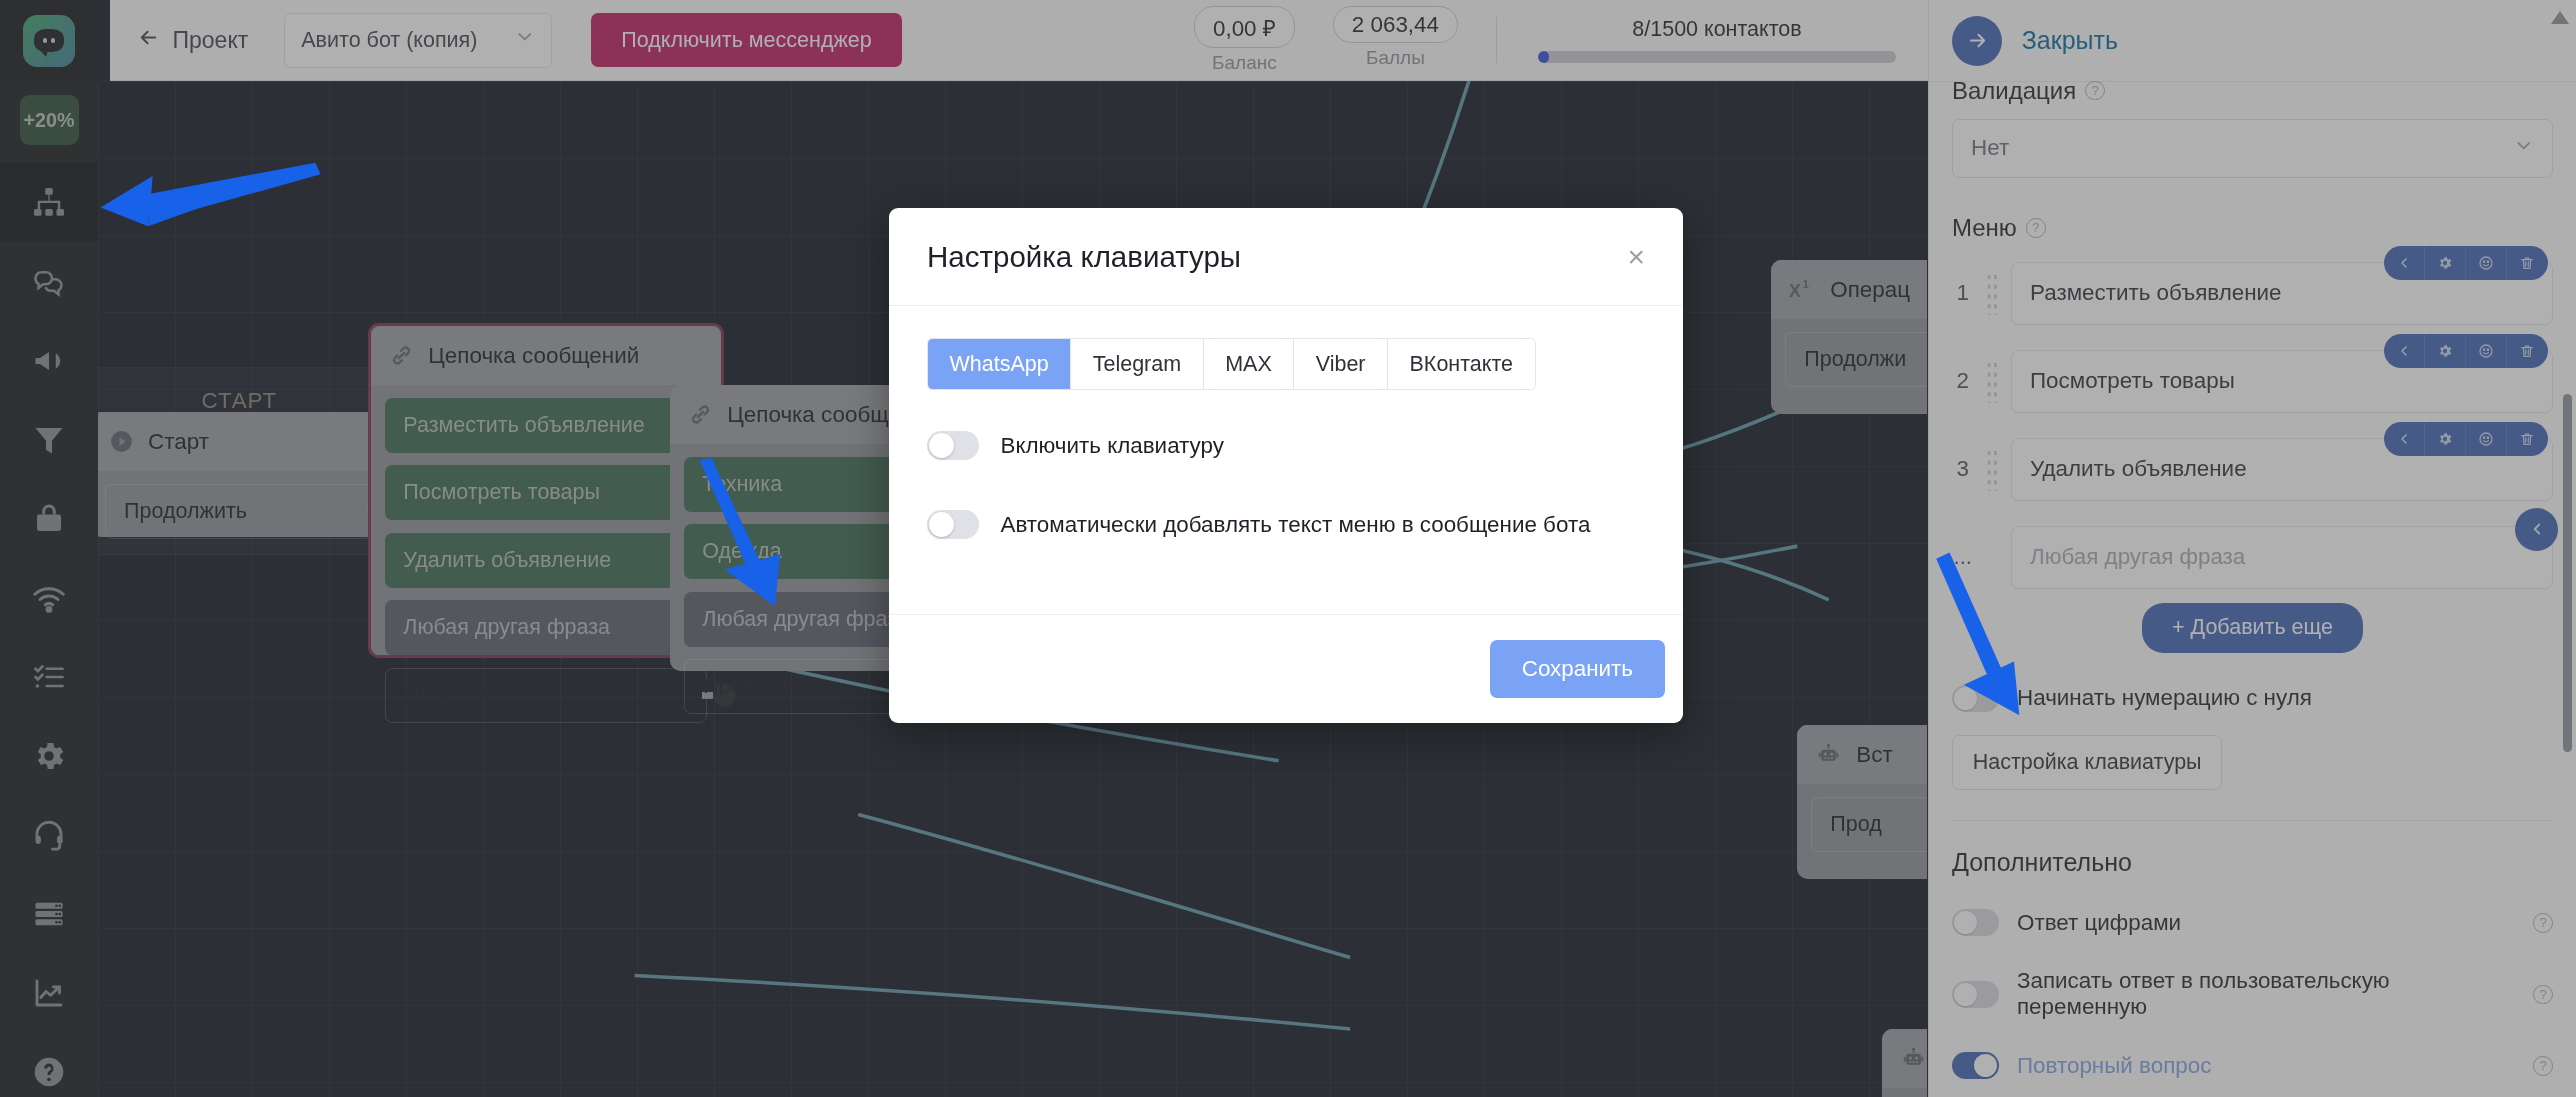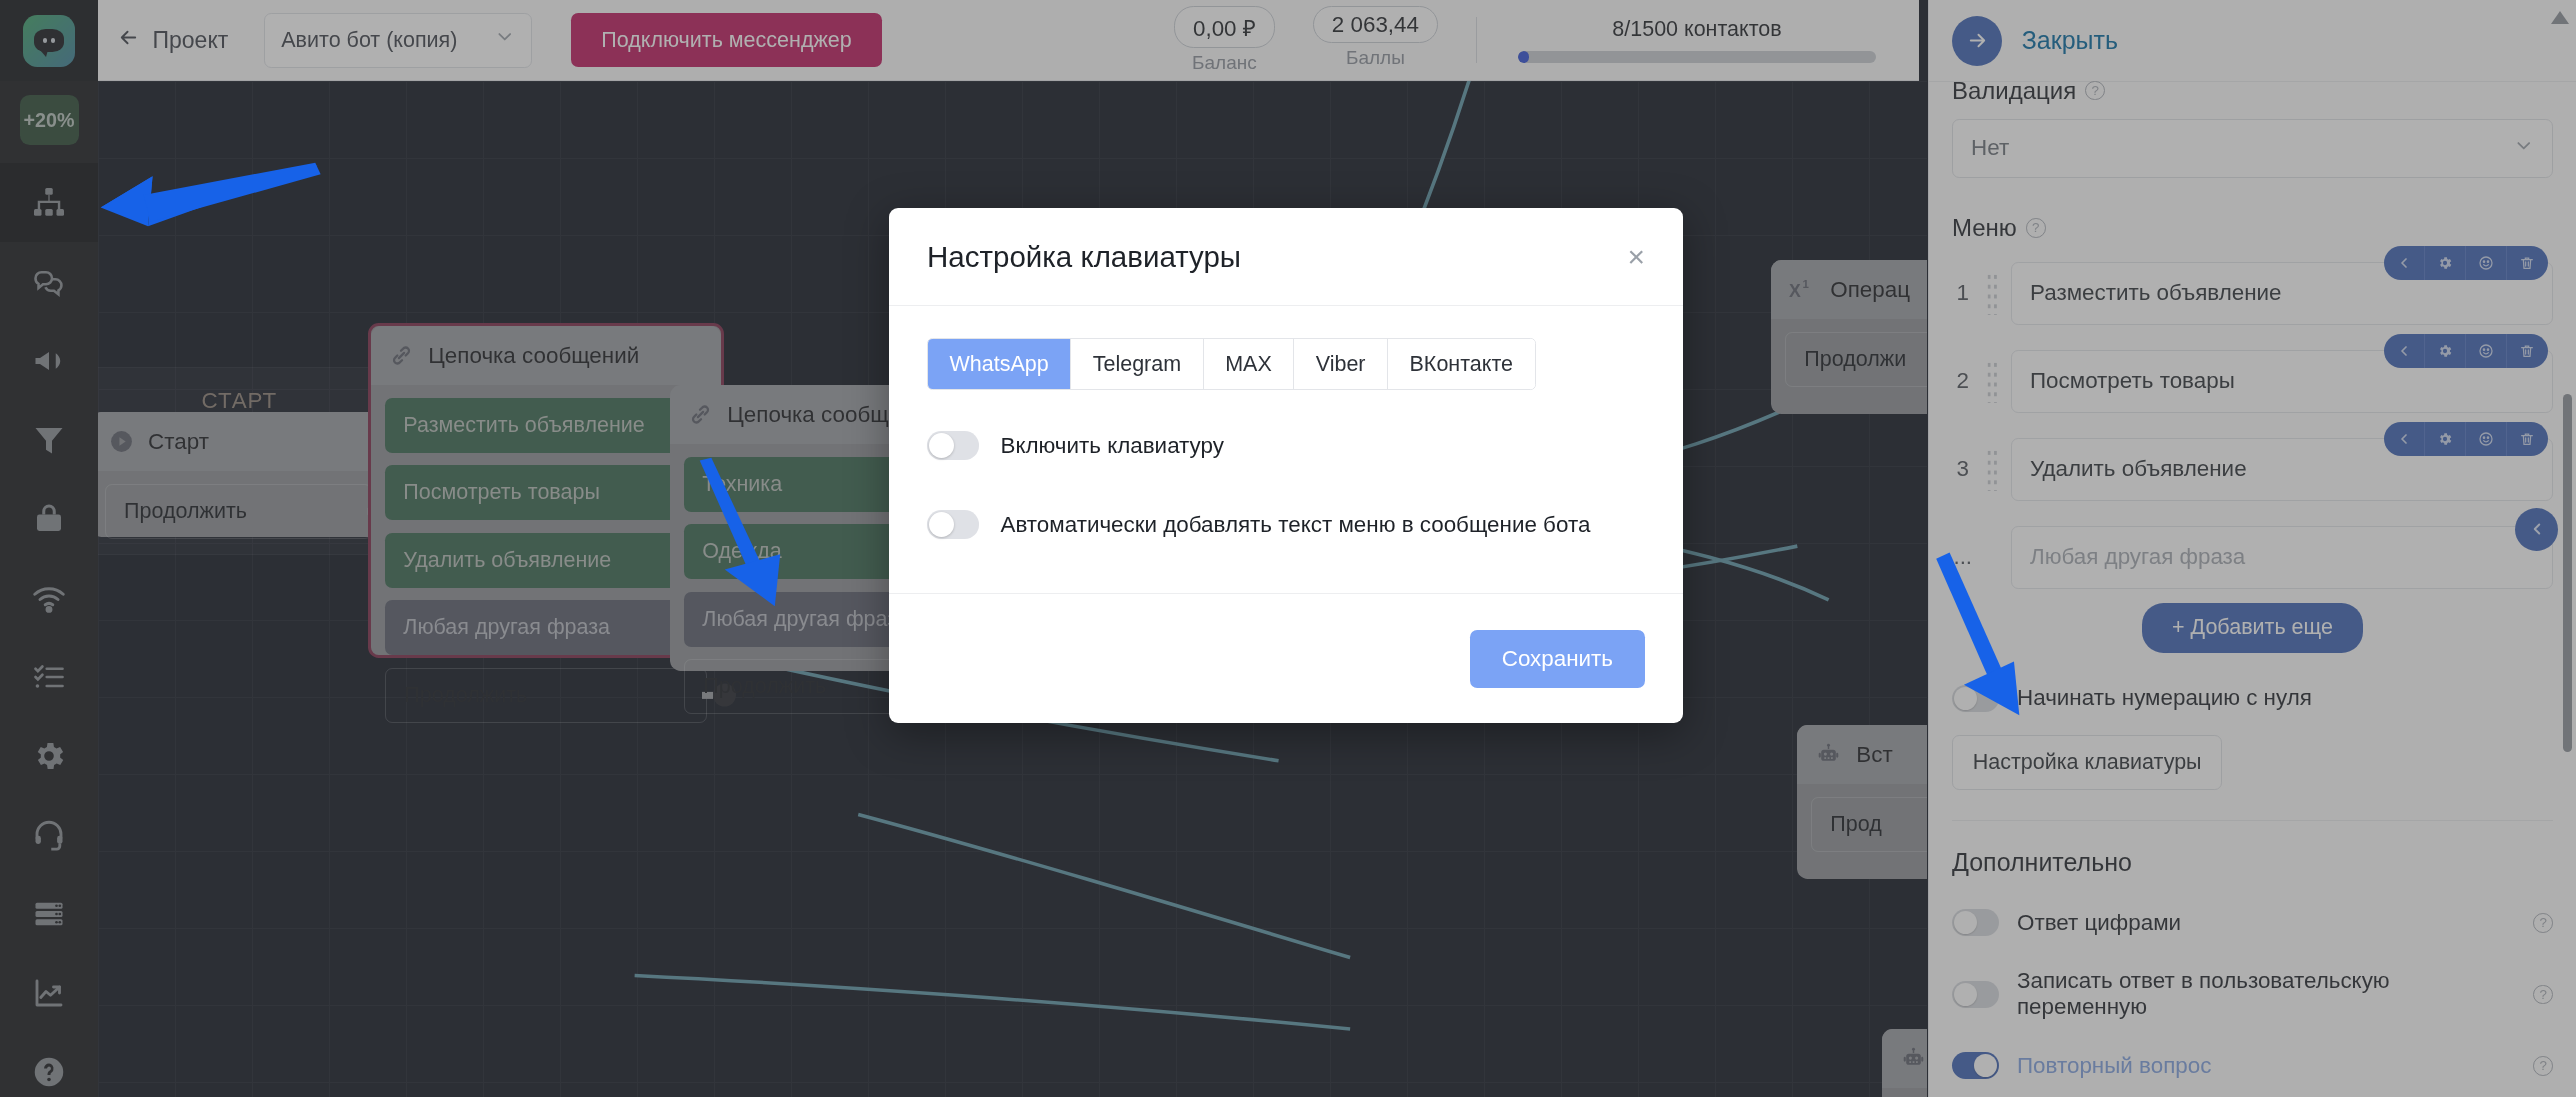--- a/index.html
+++ b/index.html
@@ -55,21 +55,21 @@
   .nav-item {
     width: 98px; height: 79px;
     display: flex; align-items: center; justify-content: center;
     color: #8b9096;
   }
   .nav-item.active { background: #0e1013; }
   .nav-item svg { display: block; }
 
   
   .topbar {
-    position: absolute; left: 90px; top: 0;
+    position: absolute; left: 110px; top: 0;
     width: 1829px; height: 81px;
     background: #fbfbfc;
     display: flex; align-items: center;
     z-index: 30;
     border-bottom: 0.9px solid #e8eaed;
   }
   .back-link {
     display: flex; align-items: center; gap: 12.5px;
     margin-left: 27px; color: #3c4149; font-size: 23px;
   }
@@ -210,23 +210,23 @@
   .toggle {
     width: 52px; height: 29px; border-radius: 14.3px; background: #dfe1e6;
     position: relative; flex-shrink: 0;
   }
   .toggle .knob {
     position: absolute; left: 1.8px; top: 1.8px; width: 25px; height: 25px;
     border-radius: 50%; background: #fff; box-shadow: 0 0.9px 2.7px rgba(0,0,0,0.2);
   }
   .toggle-label { font-size: 22.4px; color: #1e2228; }
   .modal-foot {
-    border-top: 0.9px solid #edeef0; height: 130px;
+    border-top: 0.9px solid #edeef0; height: 109px;
     display: flex; align-items: center; justify-content: flex-end;
-    padding: 0 38px;
+    padding: 0 18px;
   }
   .save-btn {
     background: #7ba3f5; color: #fff; border: none; border-radius: 7.2px;
     padding: 16px 32px; font-size: 22.4px;
     font-family: "Liberation Sans", sans-serif;
   }
 
   
   .right-panel {
     position: absolute; right: 0; top: 0;

